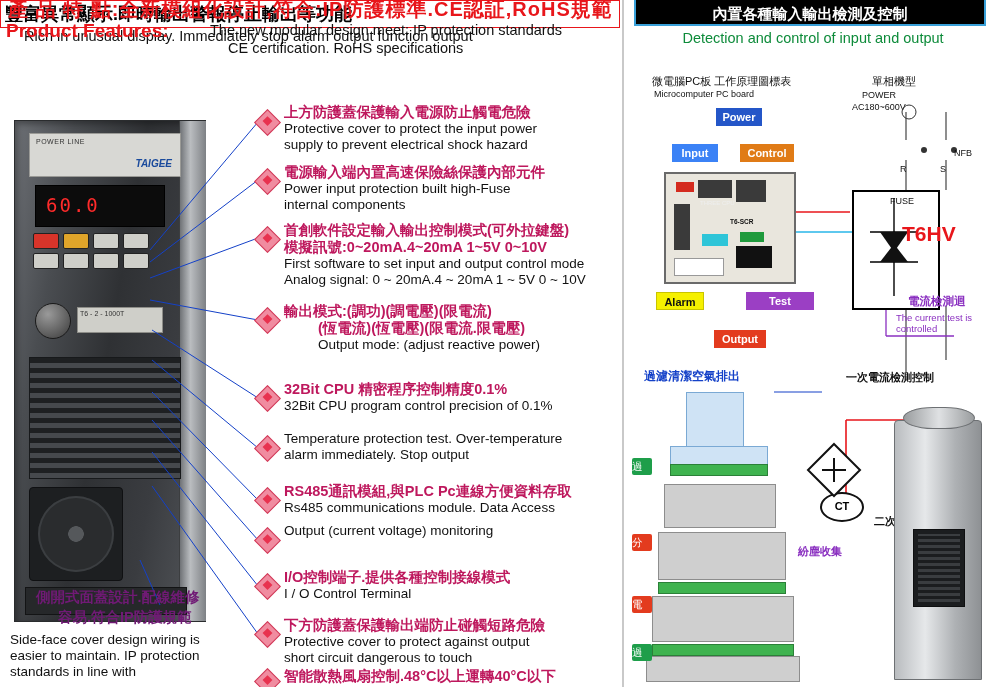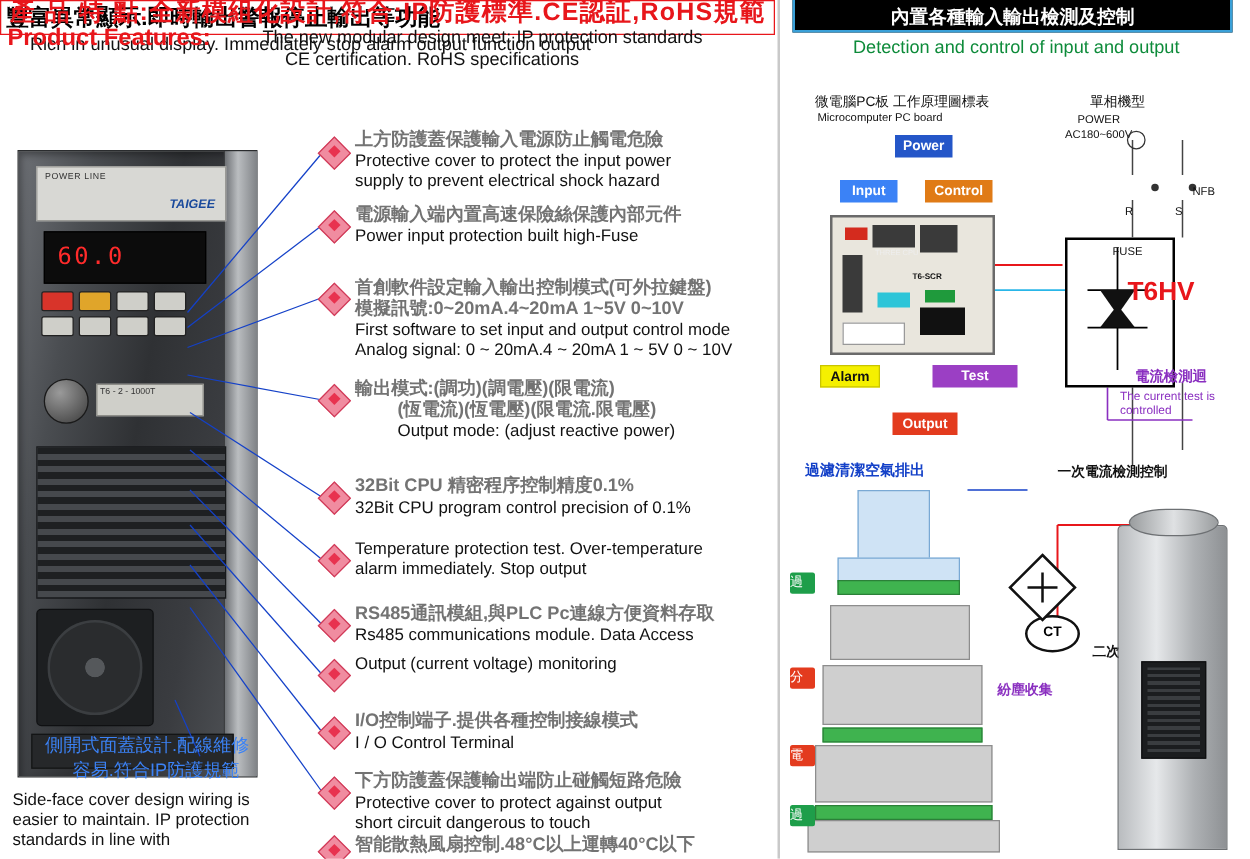--- a/index.html
+++ b/index.html
@@ -101,24 +101,24 @@
   .dia{
     position:absolute;width:17px;height:17px;background:#f08ca0;
     border:1px solid #d03a58;transform:rotate(45deg);
   }
   .dia:after{
     content:"";position:absolute;left:4px;top:4px;width:7px;height:7px;background:#e8324f;
   }
 
   
   .feat{position:absolute;white-space:nowrap;}
-  .cn{color:#737373;font-weight:bold;font-size:14.5px;line-height:17px;}
+  .cn{color:#be185d;font-weight:bold;font-size:14.5px;line-height:17px;}
   .en{color:#111;font-size:13.5px;line-height:16px;}
 
-  .bottom-left-cn{position:absolute;color:#3b82f6;font-weight:normal;font-size:14.5px;line-height:18px;white-space:nowrap;}
+  .bottom-left-cn{position:absolute;color:#701a75;font-weight:bold;font-size:14.5px;line-height:18px;white-space:nowrap;}
   .bottom-left-en{position:absolute;color:#111;font-size:13.5px;line-height:16px;white-space:nowrap;}
 
   svg.leaders{position:absolute;left:0;top:0;width:620px;height:687px;pointer-events:none;}
 
   
   .right{
     position:absolute;left:622px;top:0;width:378px;height:687px;background:#ffffff;
     border-left:2px solid #c9c9c9;
   }
   .rb{position:absolute;box-sizing:border-box;}
@@ -263,20 +263,21 @@
     <div class="feat" style="left:284px;top:104px;">
       <div class="cn">上方防護蓋保護輸入電源防止觸電危險</div>
       <div class="en">Protective cover to protect the input power</div>
       <div class="en">supply to prevent electrical shock hazard</div>
     </div>
 
     <div class="dia" style="left:258px;top:172px;"></div>
     <div class="feat" style="left:284px;top:164px;">
       <div class="cn">電源輸入端內置高速保險絲保護內部元件</div>
       <div class="en">Power input protection built high-Fuse</div>
+      <div class="en">internal components</div>
     </div>
 
     <div class="dia" style="left:258px;top:230px;"></div>
     <div class="feat" style="left:284px;top:222px;">
       <div class="cn">首創軟件設定輸入輸出控制模式(可外拉鍵盤)</div>
       <div class="cn">模擬訊號:0~20mA.4~20mA 1~5V 0~10V</div>
       <div class="en">First software to set input and output control mode</div>
       <div class="en">Analog signal: 0 ~ 20mA.4 ~ 20mA 1 ~ 5V 0 ~ 10V</div>
     </div>
 

